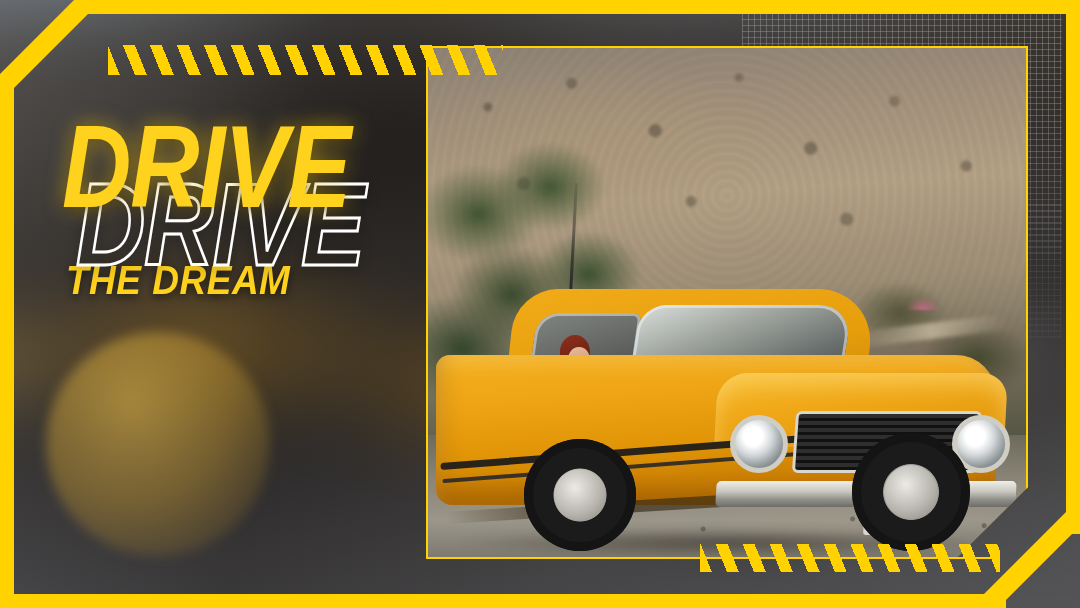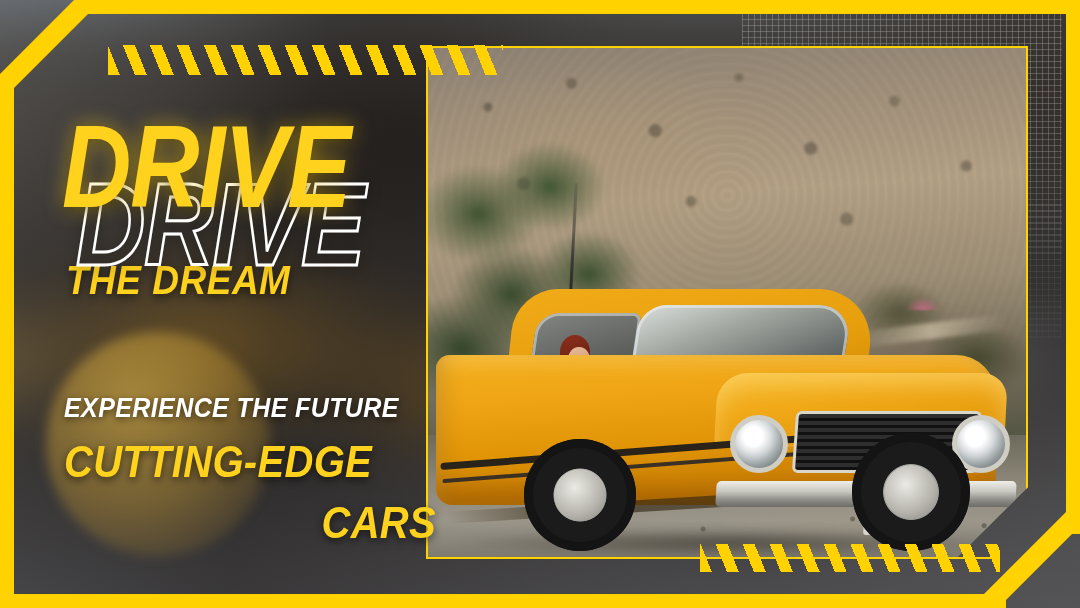--- a/index.html
+++ b/index.html
@@ -432,25 +432,20 @@
   <div class="stripes stripes-top"></div>
   <div class="stripes stripes-bottom"></div>
   <div class="stripe-rule"></div>
 
   <div class="headline">
     <div class="drive-outline">DRIVE</div>
     <div class="drive-solid">DRIVE</div>
   </div>
   <div class="the-dream">THE DREAM</div>
 
-  <div class="subblock">
-    <div class="exp-line">EXPERIENCE THE FUTURE</div>
-    <div class="cutting-line">CUTTING-EDGE</div>
-    <div class="cars-line">CARS</div>
-  </div>
 
   <div class="frame-bar bar-top"></div>
   <div class="frame-bar bar-left"></div>
   <div class="frame-bar bar-right"></div>
   <div class="frame-bar bar-bottom"></div>
   <div class="corner-tl"></div>
   <div class="corner-br"></div>
 
 </div>
 

